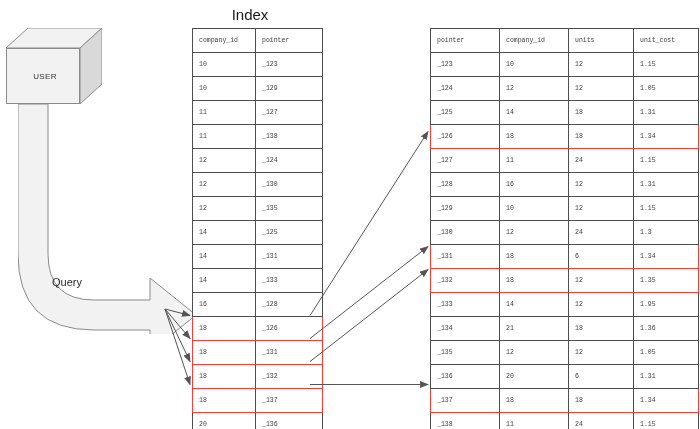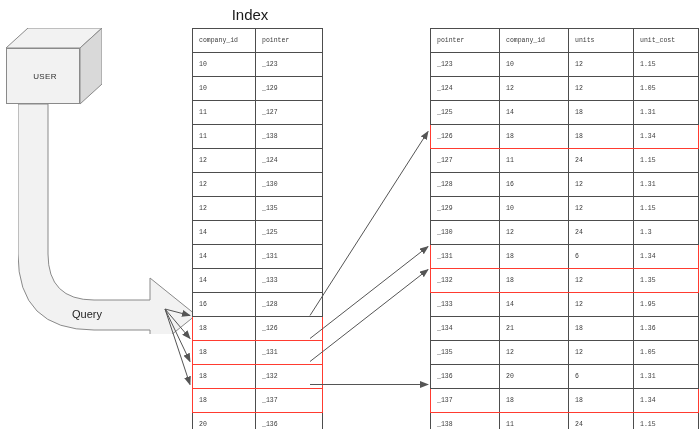--- a/index.html
+++ b/index.html
@@ -95,23 +95,22 @@
   #query-arrow {
     position: absolute;
     left: 18px;
     top: 104px;
     width: 180px;
     height: 230px;
   }
   #query-label {
     position: absolute;
     left: 52px;
-    top: 308px;
+    top: 276px;
     width: 70px;
-    text-align: center;
     font-family: "Liberation Sans", sans-serif;
     font-size: 11px;
     color: #1f1f1f;
     pointer-events: none;
   }
 
   
   #connectors {
     position: absolute;
     left: 0; top: 0;

